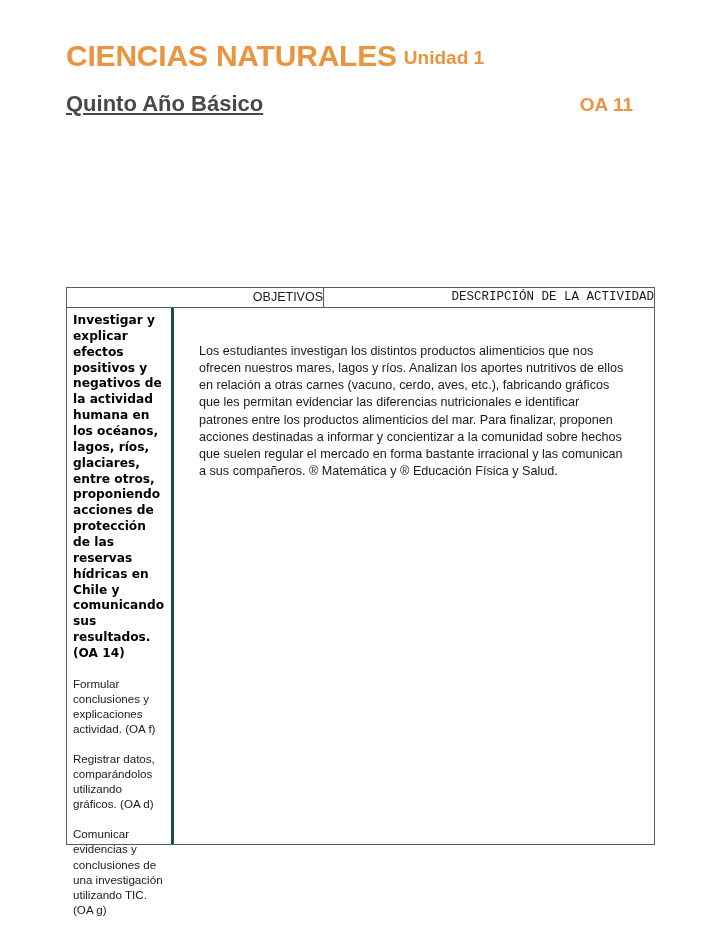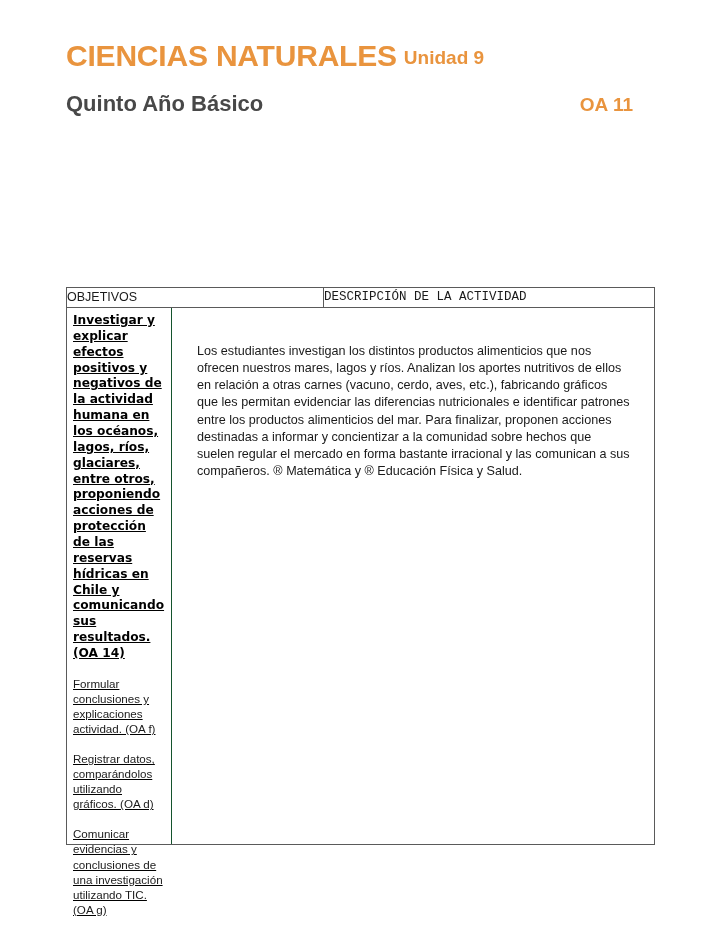--- a/index.html
+++ b/index.html
@@ -61,20 +61,21 @@
     margin-top: 19px;
     width: 100%;
   }
 
   .grade-title {
     font-family: "Liberation Sans", sans-serif;
     font-size: 22px;
     font-weight: bold;
     color: #484848;
     white-space: nowrap;
+    text-decoration: underline;
   }
 
   .oa-code {
     font-family: "Liberation Sans", sans-serif;
     font-size: 19px;
     font-weight: bold;
     color: #e9943e;
     white-space: nowrap;
     margin-right: 22px;
   }
@@ -123,21 +124,21 @@
     display: flex;
     border-bottom: 1px solid #5a5a5a;
     height: 19px;
     flex: 0 0 auto;
   }
 
   .th {
     font-family: "Liberation Sans", sans-serif;
     font-size: 12.5px;
     color: #1a1a1a;
-    text-align: left;
+    text-align: right;
     line-height: 19px;
     box-sizing: border-box;
     overflow: hidden;
   }
 
   .th-objetivos {
     width: 257px;
     border-right: 1px solid #5a5a5a;
   }
 
@@ -148,23 +149,22 @@
 
   .table-body {
     display: flex;
     flex: 1 1 auto;
     min-height: 0;
   }
 
   .cell-objetivos {
     width: 257px;
     box-sizing: border-box;
-    border-right: 1px solid #14532d;
+    border-right: 3px solid #14532d;
     padding: 5px 7px 0 6px;
-    text-decoration: underline;
   }
 
   .cell-descripcion {
     flex: 1 1 auto;
     box-sizing: border-box;
     padding: 19px 8px 0 9px;
   }
 
   .objective-main {
     font-family: "DejaVu Sans", sans-serif;
@@ -197,21 +197,21 @@
     text-align: left;
   }
 </style>
 </head>
 <body>
 
 <div class="page">
 
   <div class="doc-header">
     <div class="title-line">
-      <span class="subject-title">CIENCIAS NATURALES</span><span class="unit-label">Unidad 9</span>
+      <span class="subject-title">CIENCIAS NATURALES</span><span class="unit-label">Unidad 1</span>
     </div>
     <div class="grade-row">
       <span class="grade-title">Quinto Año Básico</span>
       <span class="oa-code">OA 11</span>
     </div>
   </div>
 
 
   <div class="activity-table">
 

